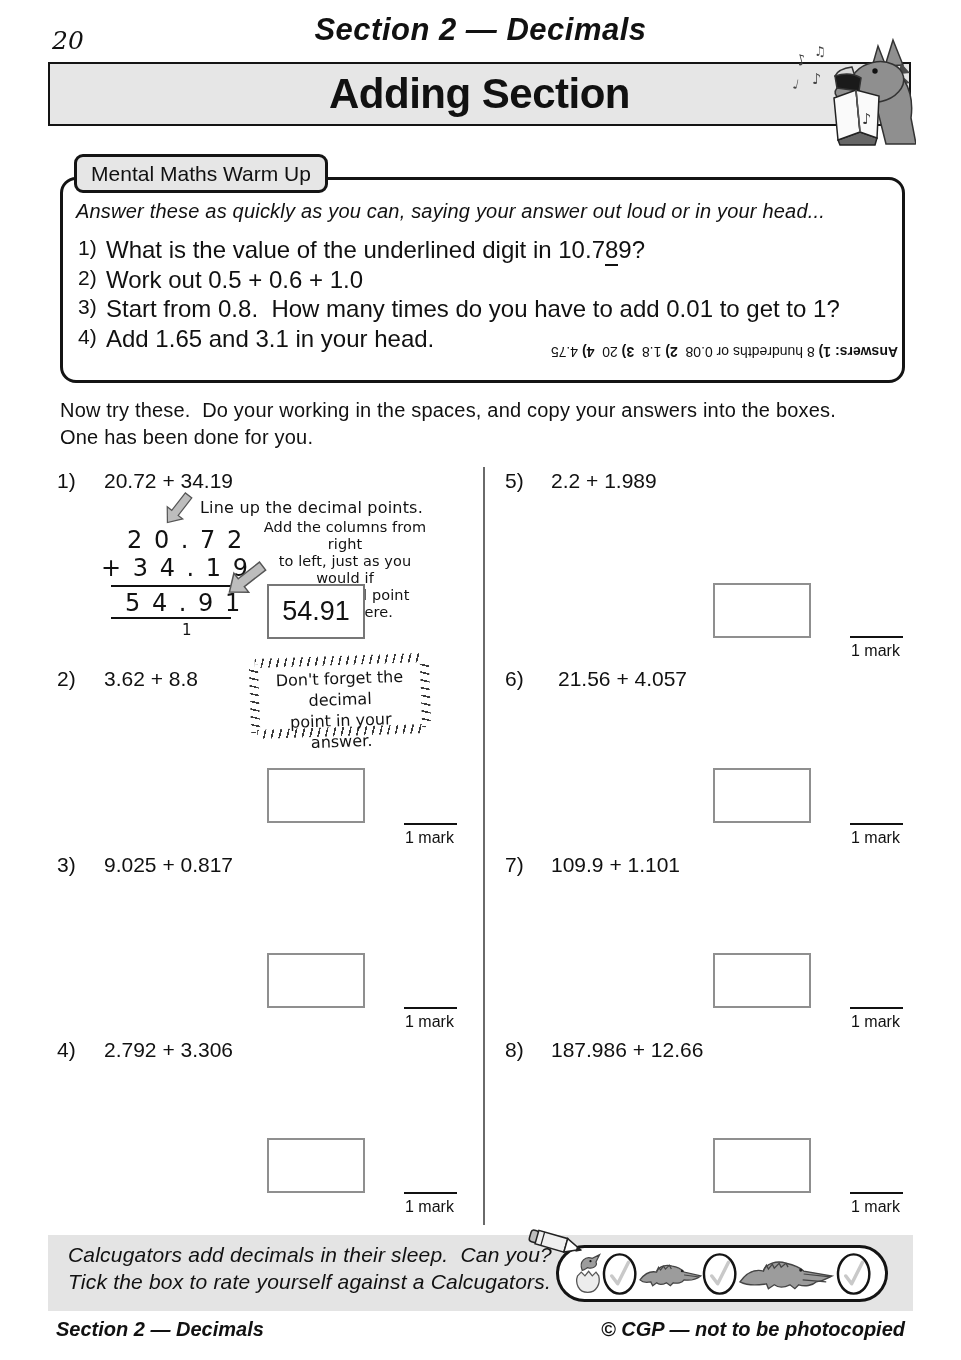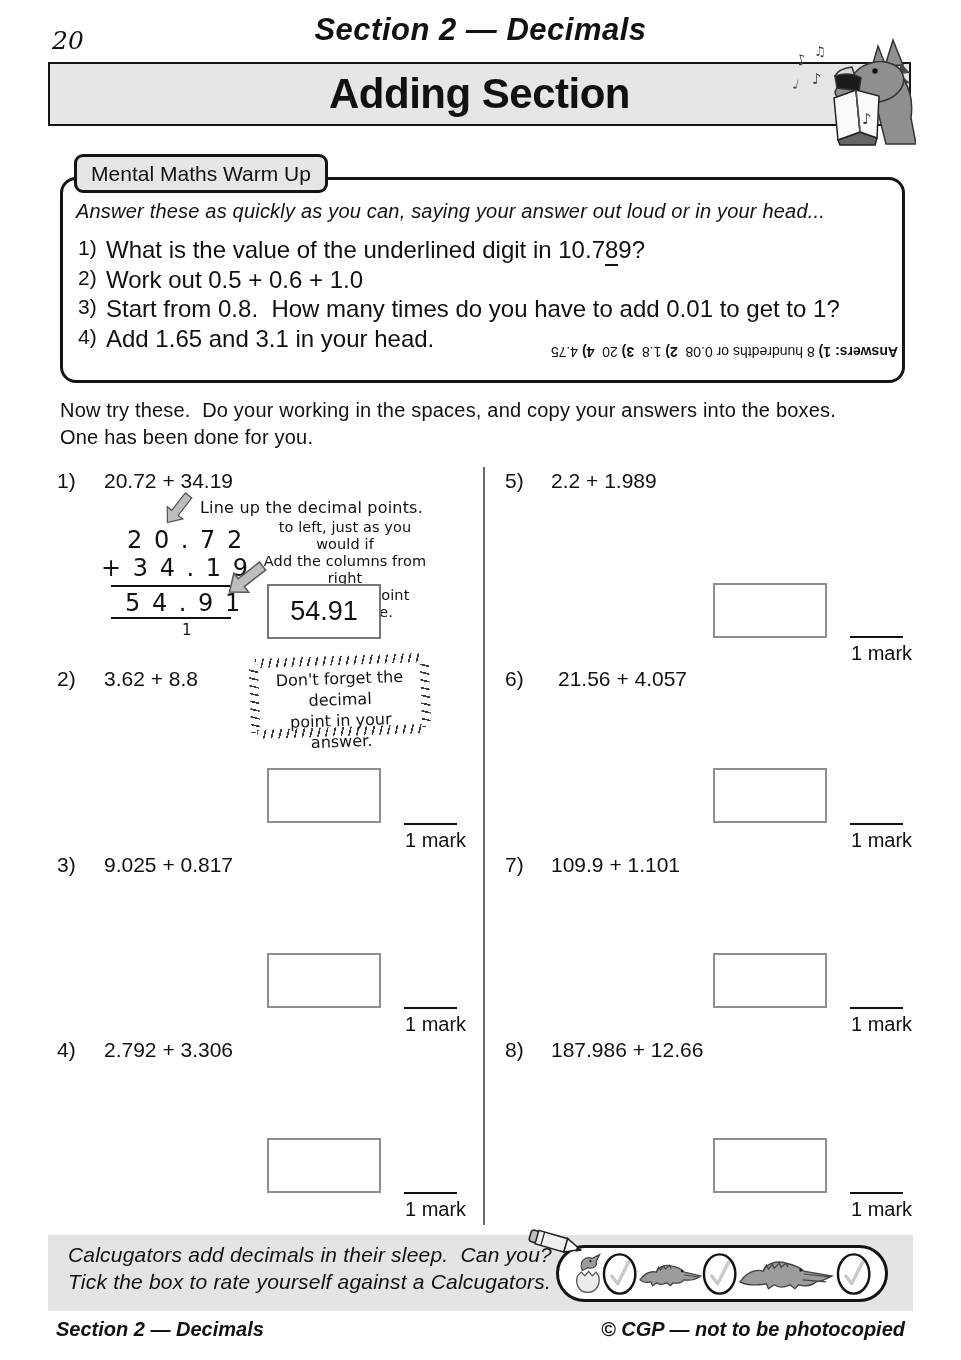--- a/index.html
+++ b/index.html
@@ -20,24 +20,24 @@
   .wq-num{font-size:21px}
   .wq-text{font-size:24px}
   .u{border-bottom:2px solid #111;padding-bottom:1px}
   .warm-ans{left:550px;top:344px;width:348px;font-size:14px;transform:rotate(180deg);white-space:pre}
   .warm-ans .b{font-weight:bold}
   
   .instr{font-size:20px;letter-spacing:.2px}
   
   .qnum,.qexpr{font-size:21px}
   .divider{left:483px;top:467px;width:2px;height:758px;background:#6a6a6a}
-  .ansbox{width:114px;height:55px;border:2px solid #8f8f8f;box-sizing:border-box;background:#fff}
+  .ansbox{width:98px;height:55px;border:2px solid #8f8f8f;box-sizing:border-box;background:#fff}
   .ansbox.filled{display:flex;align-items:center;justify-content:center;font-size:27px;border-color:#777}
   .markline{width:53px;height:2px;background:#111}
-  .marktext{font-size:20px}
+  .marktext{font-size:16px}
   
   .hand{font-family:"DejaVu Sans",sans-serif}
   .note1{left:200px;top:498px;font-size:16px;letter-spacing:.2px}
   .note2{left:256px;top:519px;width:178px;text-align:center;font-size:14.5px;line-height:17px;letter-spacing:.1px}
   .sumrow{font-size:24px;letter-spacing:2px;white-space:pre}
   .sumline{width:120px;height:2px;background:#111}
   .carry{font-size:15px}
   .blockarrow{overflow:visible}
   
   .burst{left:250px;top:656px;width:180px;height:80px;transform:rotate(-2deg)}
@@ -121,22 +121,22 @@
 <svg class="abs blockarrow" style="left:160px;top:498px;width:36px;height:22px;transform:rotate(-52deg)" viewBox="0 0 44 26">
   <polygon points="1,13 16,1 16,8 43,8 43,18 16,18 16,25" fill="#bdbdbd" stroke="#555" stroke-width="1.5"></polygon>
 </svg>
 <div class="abs sumrow hand" style="left:127px;top:526px">2 0 . 7 2</div>
 <div class="abs sumrow hand" style="left:101px;top:554px">+ 3 4 . 1 9</div>
 <div class="abs sumline" style="left:111px;top:585px"></div>
 <div class="abs sumrow hand" style="left:125px;top:589px">5 4 . 9 1</div>
 <div class="abs sumline" style="left:111px;top:617px"></div>
 <div class="abs carry hand" style="left:182px;top:621px">1</div>
 <div class="abs note2 hand">
+  <div>Add the columns from right</div>
   <div>to left, just as you would if</div>
-  <div>Add the columns from right</div>
   <div>the decimal point wasn't there.</div>
 </div>
 <svg class="abs blockarrow" style="left:224px;top:566px;width:44px;height:26px;transform:rotate(-38deg)" viewBox="0 0 44 26">
   <polygon points="1,13 16,1 16,8 43,8 43,18 16,18 16,25" fill="#bdbdbd" stroke="#555" stroke-width="1.5"></polygon>
 </svg>
 <div class="abs ansbox filled" style="left:267px;top:584px">
   <span>54.91</span>
 </div>
 
 <div class="abs qnum" style="left:57px;top:667px">2)</div>

